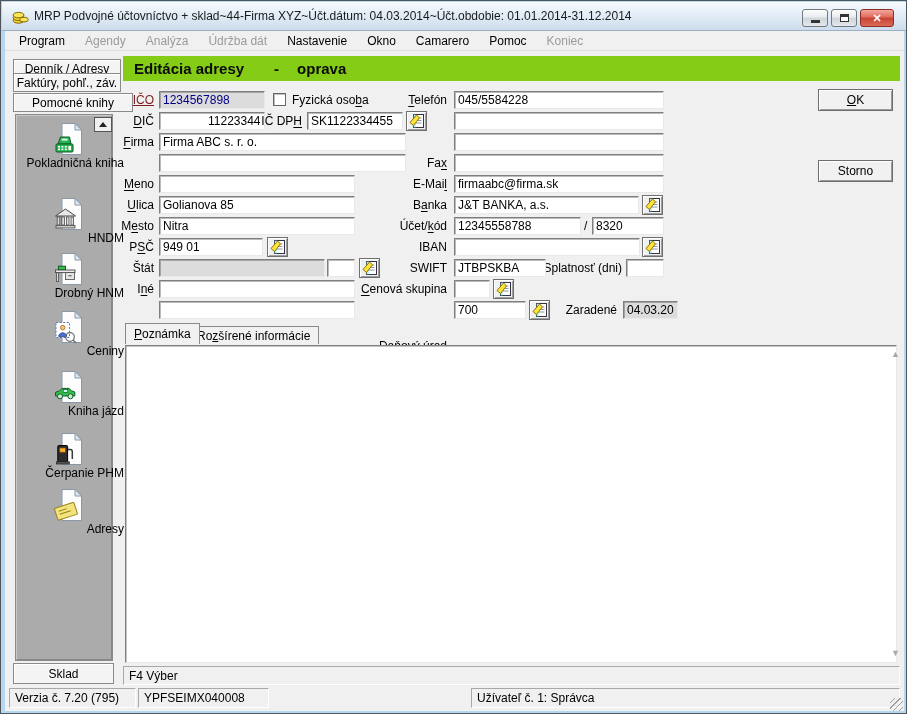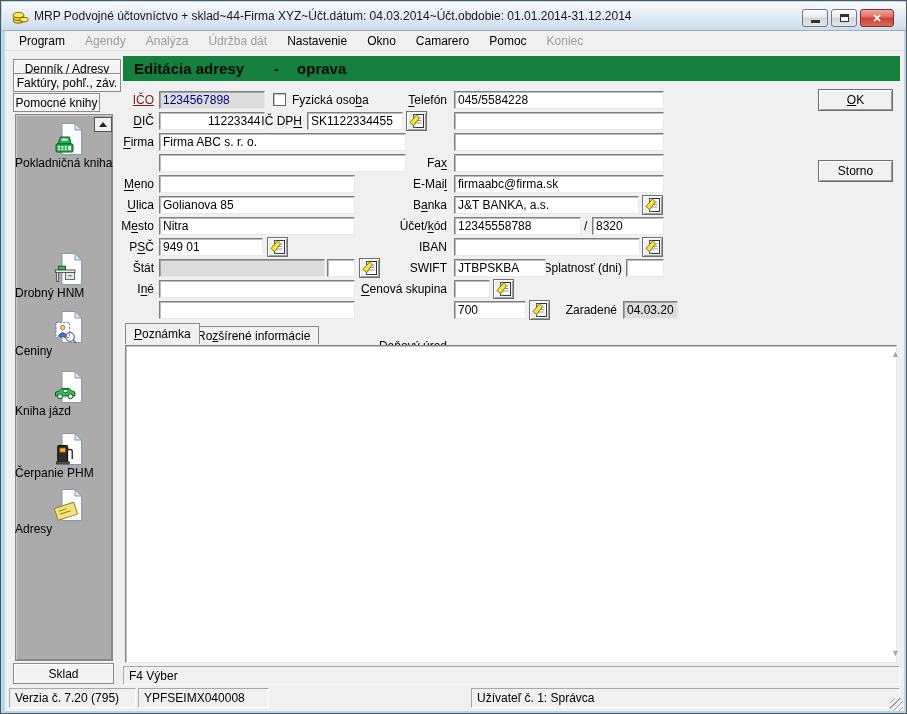--- a/index.html
+++ b/index.html
@@ -23,24 +23,24 @@
   .menu-item.disabled{color:#9b9b9b;}
   .client{position:absolute;left:4px;top:50px;width:899px;height:660px;background:#f0f0f0;}
   
   .sbtn{position:absolute;background:#f4f4f4;border:1px solid #8a8a8a;box-shadow:inset 1px 1px 0 #fff;
     display:flex;align-items:center;justify-content:center;white-space:nowrap;cursor:default;}
   .side-panel{position:absolute;left:14px;top:113px;width:98px;height:547px;background:#ababab;
     border:1px solid #8a8a8a;box-shadow:inset 1px 1px 0 rgba(255,255,255,.35), inset -1px -1px 0 rgba(0,0,0,.2);}
   .up-btn{position:absolute;left:93px;top:116px;width:18px;height:15px;background:#f0f0f0;border:1px solid #555;
     display:flex;align-items:center;justify-content:center;}
   .up-btn .tri{width:0;height:0;border-left:4px solid transparent;border-right:4px solid transparent;border-bottom:5px solid #222;}
-  .side-item{position:absolute;left:14px;width:109px;text-align:left;cursor:default;}
+  .side-item{position:absolute;left:14px;width:109px;text-align:right;cursor:default;}
   .side-item .lbl2{display:block;margin-top:1px;line-height:13px;color:#000;}
   
-  .hdr{position:absolute;left:122px;top:55px;width:777px;height:25px;background:#15803d;display:flex;align-items:center;
+  .hdr{position:absolute;left:122px;top:55px;width:777px;height:25px;background:#84cc16;display:flex;align-items:center;
     font-weight:bold;font-size:15px;color:#0a0a0a;padding-left:11px;}
   .hdr .sep{margin:0 18px 0 30px;}
   .lbl{position:absolute;white-space:nowrap;line-height:14px;}
   .lbl u{text-underline-offset:2px;}
   .link{color:#7f1d1d;text-decoration:underline;}
   .fld{position:absolute;height:18px;background:#fff;border:1px solid #7f7f7f;border-bottom-color:#e9e9e9;border-right-color:#e9e9e9;
     box-shadow:inset 1px 1px 0 rgba(60,60,60,.35);font-family:"Liberation Sans",sans-serif;font-size:12px;padding:0 3px;color:#000;outline:none;}
   .fld.dis{background:#dcdcdc;}
   .fld.navy{color:#000088;}
   .lookup{position:absolute;width:21px;height:20px;background:#f0f0f0;border:1px solid #6f6f6f;
@@ -94,21 +94,21 @@
     <span class="menu-item">Okno</span>
     <span class="menu-item">Camarero</span>
     <span class="menu-item">Pomoc</span>
     <span class="menu-item disabled">Koniec</span>
   </div>
 
   <div class="client"></div>
 
   <div class="sbtn" style="left:12px;top:52px;width:108px;height:19px;margin-top:6px;">Denník / Adresy</div>
   <div class="sbtn" style="left:12px;top:72px;width:108px;height:19px;">Faktúry, pohľ., záv.</div>
-  <div class="sbtn" style="left:12px;top:92px;width:87px;height:19px;">Pomocné knihy</div>
+  <div class="sbtn" style="left:12px;top:92px;width:120px;height:19px;">Pomocné knihy</div>
 
   <div class="side-panel"></div>
   <div class="up-btn">
       <span class="tri"></span>
     </div>
 
   <div class="side-item" style="top:121px;">
     <svg width="34" height="34" viewBox="0 0 34 34" style="margin:0 auto;">
       <path d="M9 1.5 H22 L28.5 8 V32.5 H9 Z" fill="#fdfdfd" stroke="#8898a8"></path>
       <path d="M22 1.5 L28.5 8 H22 Z" fill="#dde8f2" stroke="#8898a8"></path>
@@ -121,20 +121,33 @@
           <rect x="11.8" y="24" width="2" height="1.6"></rect>
         <rect x="5" y="26.6" width="2" height="1.6"></rect>
           <rect x="8.4" y="26.6" width="2" height="1.6"></rect>
           <rect x="11.8" y="26.6" width="2" height="1.6"></rect>
         <rect x="15.4" y="24" width="2.6" height="4.2"></rect>
       </g>
     </svg>
     <span class="lbl2">Pokladničná kniha</span>
   </div>
 
+  <div class="side-item" style="top:196px;">
+    <svg width="34" height="34" viewBox="0 0 34 34" style="margin:0 auto;">
+      <path d="M9 1.5 H22 L28.5 8 V32.5 H9 Z" fill="#fdfdfd" stroke="#8898a8"></path>
+      <path d="M22 1.5 L28.5 8 H22 Z" fill="#dde8f2" stroke="#8898a8"></path>
+      <path d="M2.5 19 L12.5 12 L22.5 19 Z" fill="#e9e9e9" stroke="#4a4a4a"></path>
+      <rect x="4.2" y="20" width="2.6" height="8" fill="#dcdcdc" stroke="#4a4a4a" stroke-width=".8"></rect>
+      <rect x="8.8" y="20" width="2.6" height="8" fill="#dcdcdc" stroke="#4a4a4a" stroke-width=".8"></rect>
+      <rect x="13.4" y="20" width="2.6" height="8" fill="#dcdcdc" stroke="#4a4a4a" stroke-width=".8"></rect>
+      <rect x="18" y="20" width="2.6" height="8" fill="#dcdcdc" stroke="#4a4a4a" stroke-width=".8"></rect>
+      <rect x="3" y="28.4" width="19" height="2.6" fill="#c9c9c9" stroke="#4a4a4a" stroke-width=".8"></rect>
+    </svg>
+    <span class="lbl2">HNDM</span>
+  </div>
 
   <div class="side-item" style="top:251px;">
     <svg width="34" height="34" viewBox="0 0 34 34" style="margin:0 auto;">
       <path d="M9 1.5 H22 L28.5 8 V32.5 H9 Z" fill="#fdfdfd" stroke="#8898a8"></path>
       <path d="M22 1.5 L28.5 8 H22 Z" fill="#dde8f2" stroke="#8898a8"></path>
       <rect x="5.5" y="14.2" width="7" height="3.6" fill="#35c04a" stroke="#0c5c26"></rect>
       <rect x="2.5" y="18" width="19.5" height="2.6" fill="#ececec" stroke="#4a4a4a" stroke-width=".9"></rect>
       <rect x="3.6" y="20.6" width="2" height="9" fill="#dddddd" stroke="#4a4a4a" stroke-width=".8"></rect>
       <rect x="12.5" y="20.6" width="9" height="7" fill="#e4e4e4" stroke="#4a4a4a" stroke-width=".8"></rect>
       <rect x="15.4" y="23" width="3.2" height="1.4" fill="#7a7a7a"></rect>

